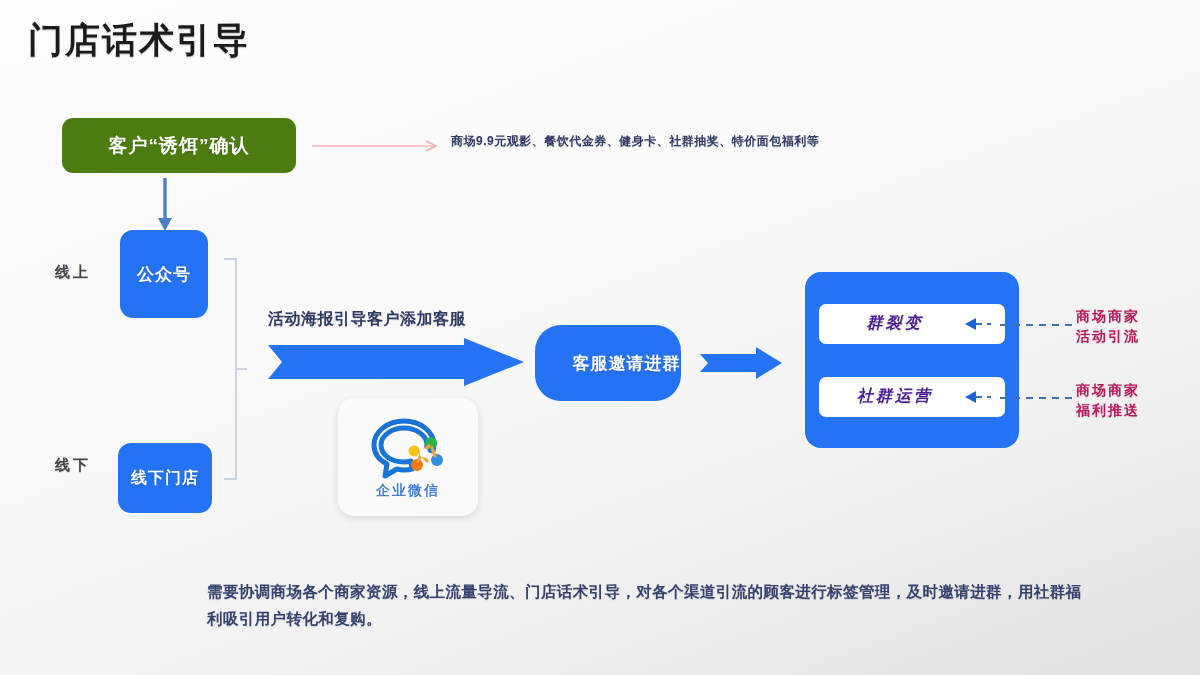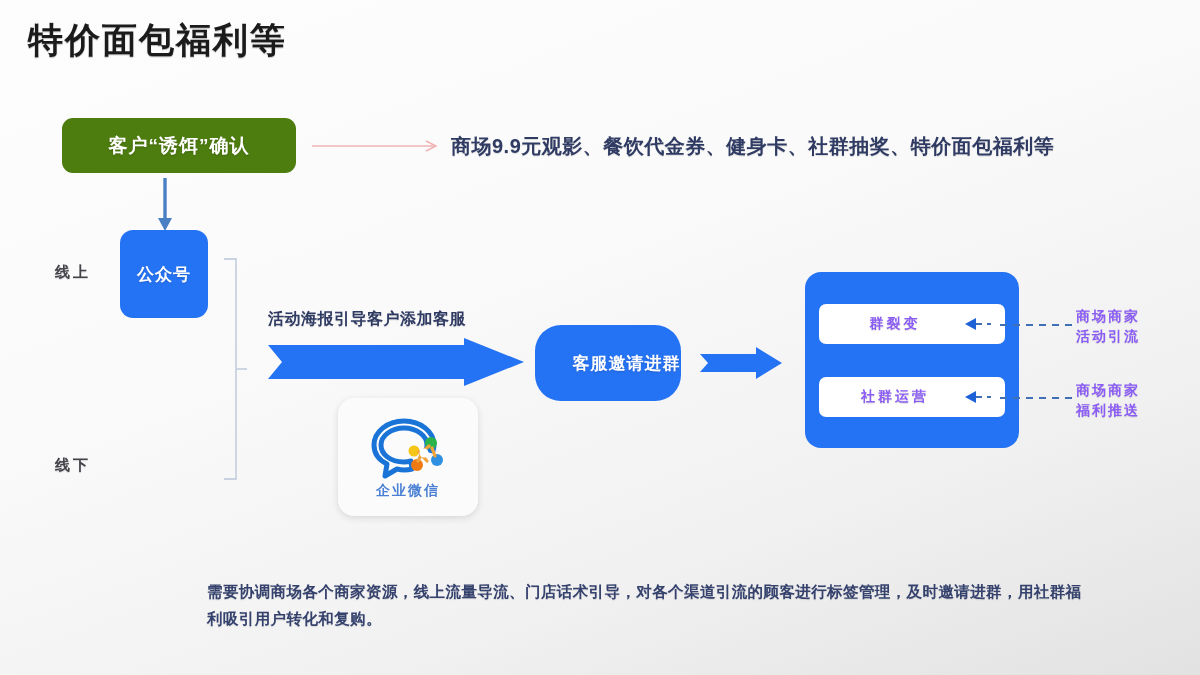--- a/index.html
+++ b/index.html
@@ -28,21 +28,21 @@
     display:flex; align-items:center; justify-content:center;
     color:#ffffff; font-size:19px; font-weight:bold; letter-spacing:1px;
     text-shadow:0 1px 2px rgba(0,0,0,.18);
   }
 
   
   .pink-arrow { position:absolute; left:312px; top:138px; width:130px; height:16px; }
 
   .bait-text {
     position:absolute; left:451px; top:133px;
-    font-size:20px; font-weight:bold; color:#2f3b63;
+    font-size:12px; font-weight:bold; color:#2f3b63;
     letter-spacing:.5px; white-space:nowrap;
     text-shadow:0 1px 1px rgba(0,0,0,.12);
   }
 
   
   .down-arrow { position:absolute; left:156px; top:178px; width:18px; height:54px; }
 
   
   .blue-box {
     position:absolute; background:#2573f5; border-radius:13px;
@@ -94,52 +94,53 @@
     background:#2573f5; border-radius:16px;
     display:flex; flex-direction:column; align-items:center; justify-content:center;
     gap:33px;
   }
   .group-item {
     width:186px; height:40px; background:#ffffff; border-radius:7px;
     display:flex; align-items:center; justify-content:center;
     position:relative;
   }
   .group-item .gtext {
-    font-size:14px; font-weight:bold; color:#8b5cf6; letter-spacing:3px;
+    font-size:16px; font-weight:bold; color:#4c1d95; letter-spacing:3px;
     margin-right:34px;
     text-shadow:0 1px 1px rgba(0,0,0,.15);
+    font-style:italic;
   }
   .group-item .inner-arrow { position:absolute; right:14px; top:13px; width:26px; height:14px; }
 
   .dash-line { position:absolute; height:14px; width:72px; }
   .dash-1 { left:1000px; top:318px; }
   .dash-2 { left:1000px; top:391px; }
 
   .side-note {
-    position:absolute; font-size:14px; font-weight:bold; color:#8b5cf6;
+    position:absolute; font-size:14px; font-weight:bold; color:#be185d;
     line-height:20px; letter-spacing:2px; white-space:nowrap;
     text-shadow:0 1px 1px rgba(0,0,0,.12);
   }
   .note-1 { left:1076px; top:306px; }
   .note-2 { left:1076px; top:380px; }
 
   
   .footer-text {
     position:absolute; left:207px; top:578px; width:875px;
     font-size:15.5px; font-weight:bold; color:#35426e;
     line-height:27px; letter-spacing:.4px;
     text-shadow:0 1px 1px rgba(0,0,0,.1);
   }
 </style>
 </head>
 <body>
 
 <div class="slide">
 
-  <div class="title">特价面包福利等</div>
+  <div class="title">门店话术引导</div>
 
   <div class="pink-box">
     <span>客户“诱饵”确认</span>
   </div>
 
   <div class="pink-arrow">
     <svg viewBox="0 0 130 16" width="130" height="16">
       <line x1="0" y1="8" x2="122" y2="8" stroke="#f0b4b4" stroke-width="1.6"></line>
       <polyline points="114,3 124,8 114,13" fill="none" stroke="#f0b4b4" stroke-width="1.6"></polyline>
     </svg>
@@ -152,20 +153,23 @@
       <line x1="9" y1="0" x2="9" y2="42" stroke="#4a7fc4" stroke-width="3.4"></line>
       <polygon points="9,53 2,40 16,40" fill="#4a7fc4"></polygon>
     </svg>
   </div>
 
   <div class="side-label label-online">线上</div>
   <div class="side-label label-offline">线下</div>
 
   <div class="blue-box box-gzh">
     <span>公众号</span>
+  </div>
+  <div class="blue-box box-store">
+    <span>线下门店</span>
   </div>
 
   <div class="bracket">
     <svg viewBox="0 0 26 222" width="26" height="222">
       <path d="M2,1 L14,1 L14,221 L2,221" fill="none" stroke="#c9d2e0" stroke-width="1.8"></path>
       <line x1="14" y1="111" x2="25" y2="111" stroke="#c9d2e0" stroke-width="1.8"></line>
     </svg>
   </div>
 
   <div class="poster-text">活动海报引导客户添加客服</div>

